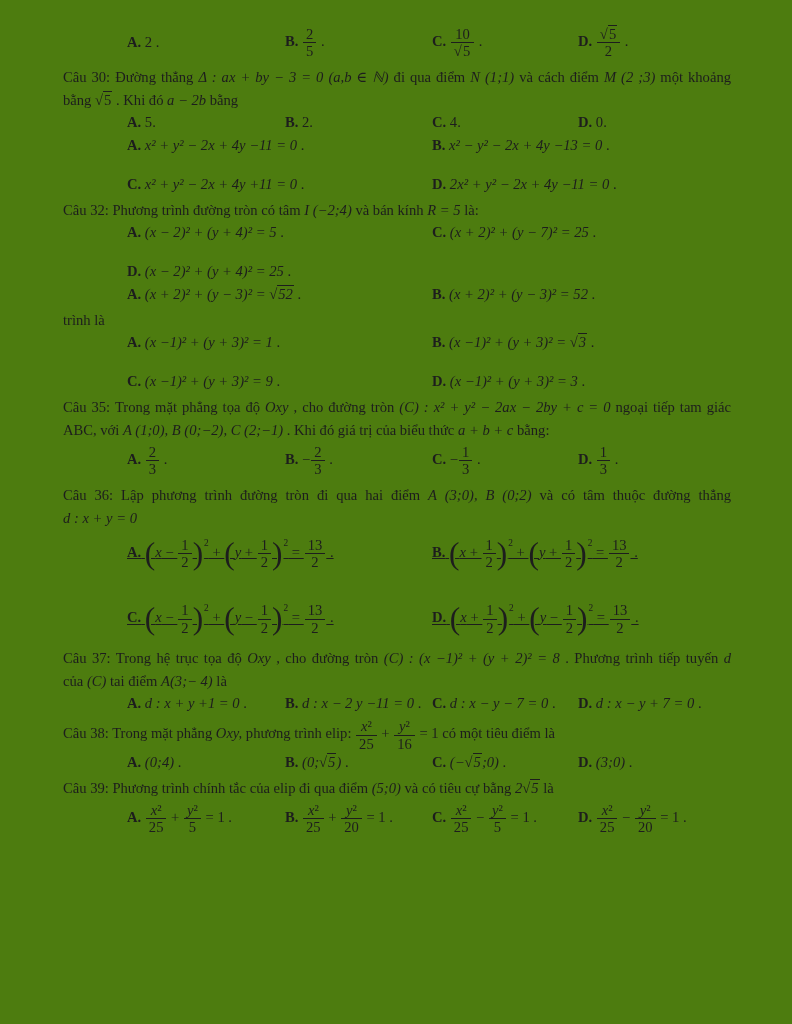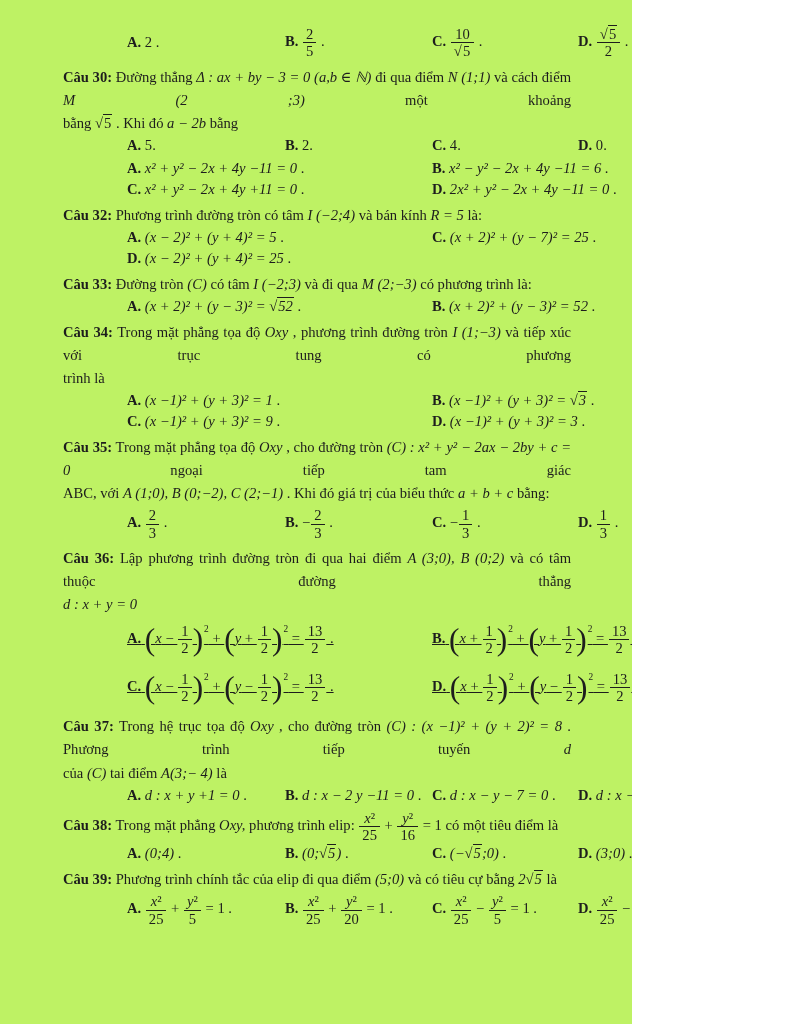--- a/index.html
+++ b/index.html
@@ -1,30 +1,30 @@
 <!DOCTYPE html>
 <html><head>
 <meta charset="utf-8">
 <style>
   html,body{margin:0;padding:0;background:#ffffff;}
   .page{
-    width:632px;height:1024px;box-sizing:border-box;overflow:hidden;
-    background:#bef264;color:#1d1d1d;
+    width:792px;height:1024px;box-sizing:border-box;overflow:hidden;
+    background:#4d7c0f;color:#1d1d1d;
     font-family:"Liberation Serif","DejaVu Serif",serif;
     font-size:14.6px;
     padding:20px 61px 0 63px;
   }
   .q{margin-top:6px;}
   .line{line-height:1.58;}
   .jline{text-align:justify;text-align-last:justify;}
-  .qlabel{font-weight:bold;}
+  .qlabel{font-weight:normal;}
   .okey{font-weight:bold;}
   .optrow{display:grid;margin-left:64px;margin-top:2px;margin-bottom:2px;align-items:center;}
   .cols4{grid-template-columns:158px 147px 146px 1fr;}
-  .cols2{grid-template-columns:305px 1fr;row-gap:4px;}
+  .cols2{grid-template-columns:305px 1fr;row-gap:22px;}
   .tall .opt{padding:5px 0;text-decoration:underline;}
   .opt{white-space:nowrap;}
   .it{font-style:italic;}
   .fr{display:inline-block;vertical-align:middle;text-align:center;line-height:1.12;padding:0 1px;}
   .fr .nu{display:block;border-bottom:1px solid currentColor;padding:0 3px;}
   .fr .de{display:block;padding:0 3px;}
   .sq{white-space:nowrap;}
   .sq .bar{border-top:1px solid currentColor;padding:0 1px;}
   .bp{font-size:2.15em;line-height:0;vertical-align:middle;font-weight:400;}
   .sp{font-size:0.64em;vertical-align:1.2em;margin-left:1px;}
@@ -48,42 +48,40 @@
         <div class="optrow cols4">
           <span class="opt"><span class="okey">A.</span> 5.</span>
           <span class="opt"><span class="okey">B.</span> 2.</span>
           <span class="opt"><span class="okey">C.</span> 4.</span>
           <span class="opt"><span class="okey">D.</span> 0.</span>
         </div>
       </div>
       <div class="q">
         <div class="optrow cols2">
           <span class="opt"><span class="okey">A.</span> <span class="it">x² + y² − 2x + 4y −11 = 0</span> .</span>
-          <span class="opt"><span class="okey">B.</span> <span class="it">x² − y² − 2x + 4y −11 = 6</span> .</span>
+          <span class="opt"><span class="okey">B.</span> <span class="it">x² − y² − 2x + 4y −13 = 0</span> .</span>
           <span class="opt"><span class="okey">C.</span> <span class="it">x² + y² − 2x + 4y +11 = 0</span> .</span>
           <span class="opt"><span class="okey">D.</span> <span class="it">2x² + y² − 2x + 4y −11 = 0</span> .</span>
         </div>
       </div>
       <div class="q">
         <div class="line"><span class="qlabel">Câu 32:</span> Phương trình đường tròn có tâm <span class="it">I (−2;4)</span> và bán kính <span class="it">R = 5</span> là:</div>
         <div class="optrow cols2">
           <span class="opt"><span class="okey">A.</span> <span class="it">(x − 2)² + (y + 4)² = 5</span> .</span>
           <span class="opt"><span class="okey">C.</span> <span class="it">(x + 2)² + (y − 7)² = 25</span> .</span>
           <span class="opt"><span class="okey">D.</span> <span class="it">(x − 2)² + (y + 4)² = 25</span> .</span>
         </div>
       </div>
       <div class="q">
-        <div class="line"><span class="qlabel">Câu 33:</span> Đường tròn <span class="it">(C)</span> có tâm <span class="it">I (−2;3)</span> và đi qua <span class="it">M (2;−3)</span> có phương trình là:</div>
         <div class="optrow cols2">
           <span class="opt"><span class="okey">A.</span> <span class="it">(x + 2)² + (y − 3)² = <span class="sq">√<span class="bar">52</span></span></span> .</span>
           <span class="opt"><span class="okey">B.</span> <span class="it">(x + 2)² + (y − 3)² = 52</span> .</span>
         </div>
       </div>
       <div class="q">
-        <div class="line jline"><span class="qlabel">Câu 34:</span> Trong mặt phẳng tọa độ <span class="it">Oxy</span> , phương trình đường tròn <span class="it">I (1;−3)</span> và tiếp xúc với trục tung có phương</div>
         <div class="line">trình là</div>
         <div class="optrow cols2">
           <span class="opt"><span class="okey">A.</span> <span class="it">(x −1)² + (y + 3)² = 1</span> .</span>
           <span class="opt"><span class="okey">B.</span> <span class="it">(x −1)² + (y + 3)² = <span class="sq">√<span class="bar">3</span></span></span> .</span>
           <span class="opt"><span class="okey">C.</span> <span class="it">(x −1)² + (y + 3)² = 9</span> .</span>
           <span class="opt"><span class="okey">D.</span> <span class="it">(x −1)² + (y + 3)² = 3</span> .</span>
         </div>
       </div>
       <div class="q">
         <div class="line jline"><span class="qlabel">Câu 35:</span> Trong mặt phẳng tọa độ <span class="it">Oxy</span> , cho đường tròn <span class="it">(C) : x² + y² − 2ax − 2by + c = 0</span> ngoại tiếp tam giác</div>

